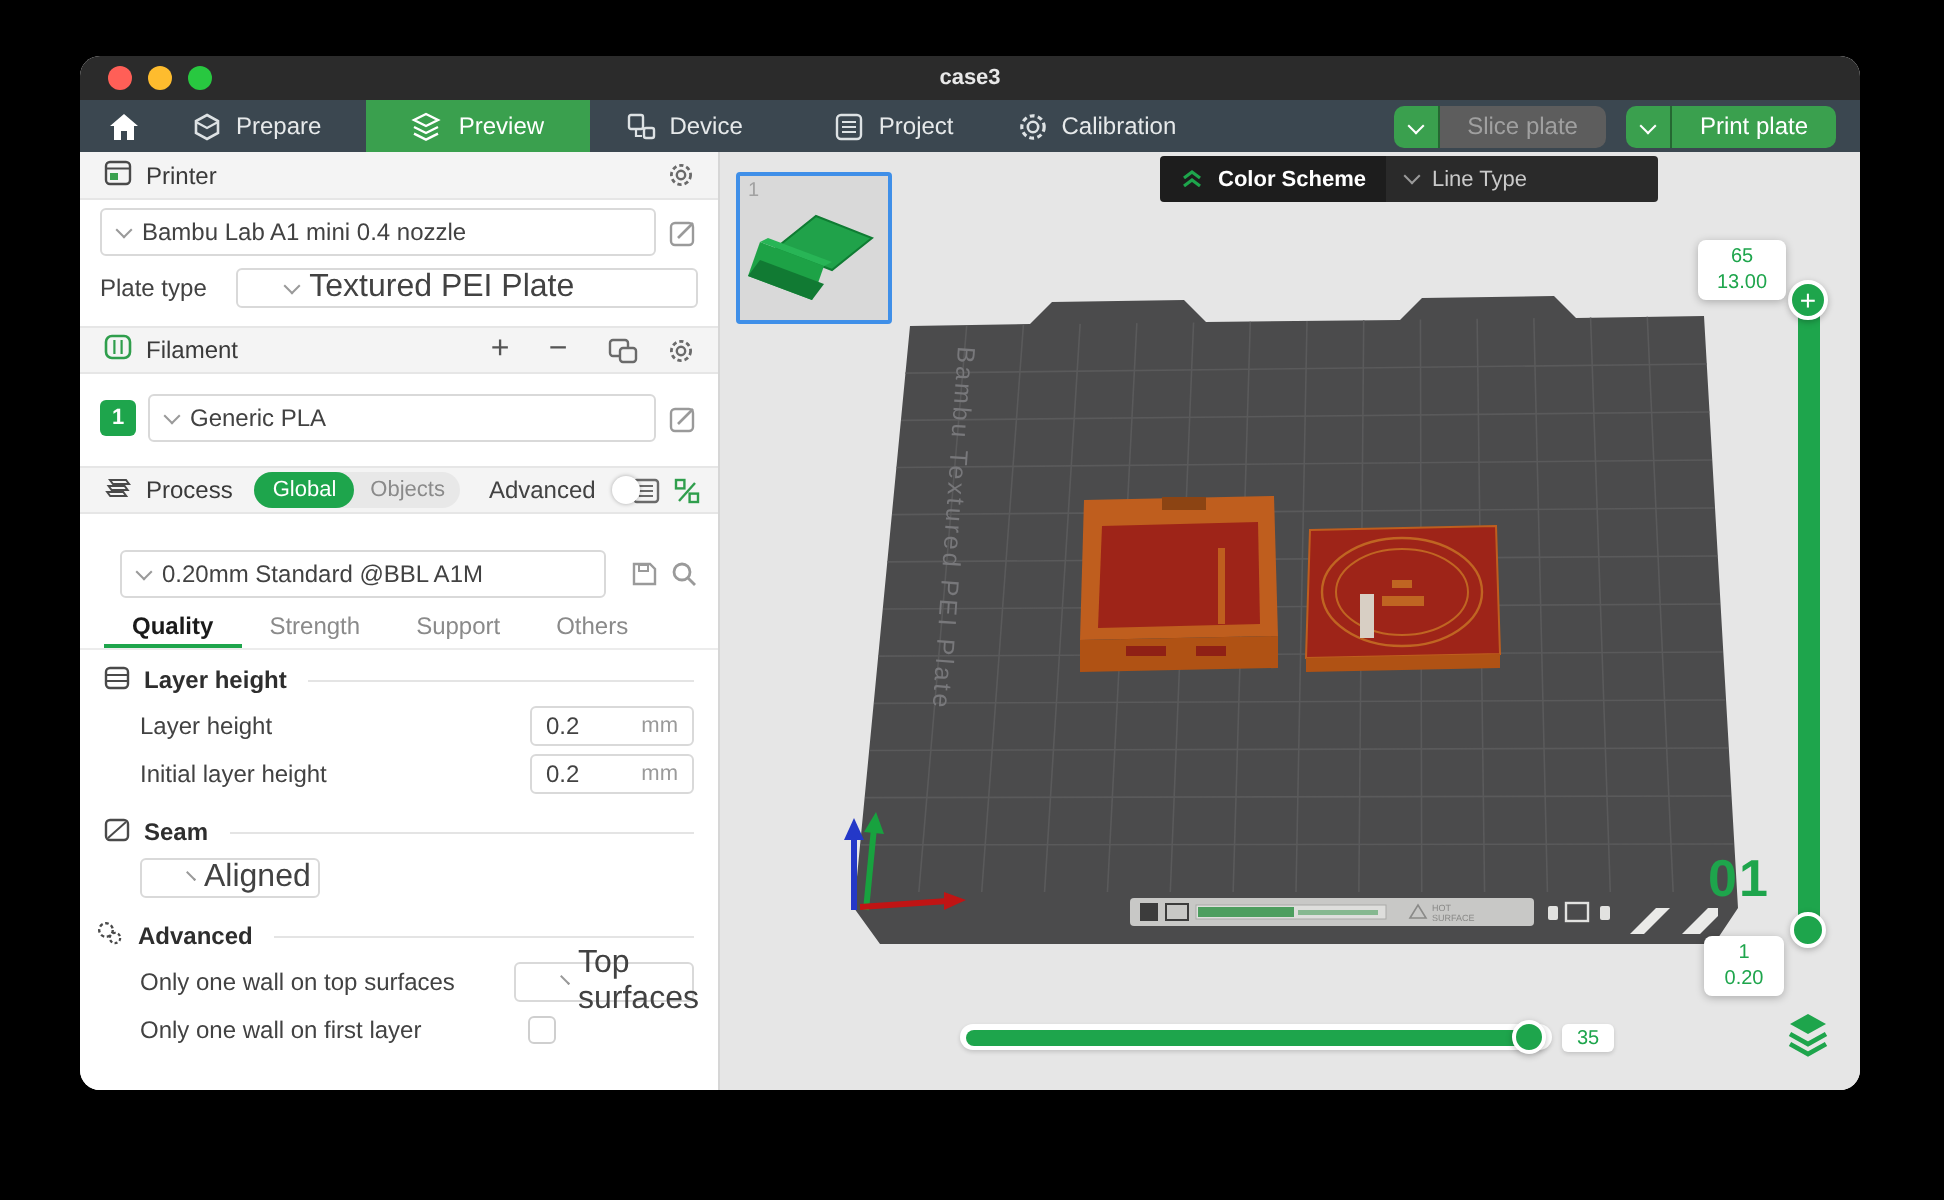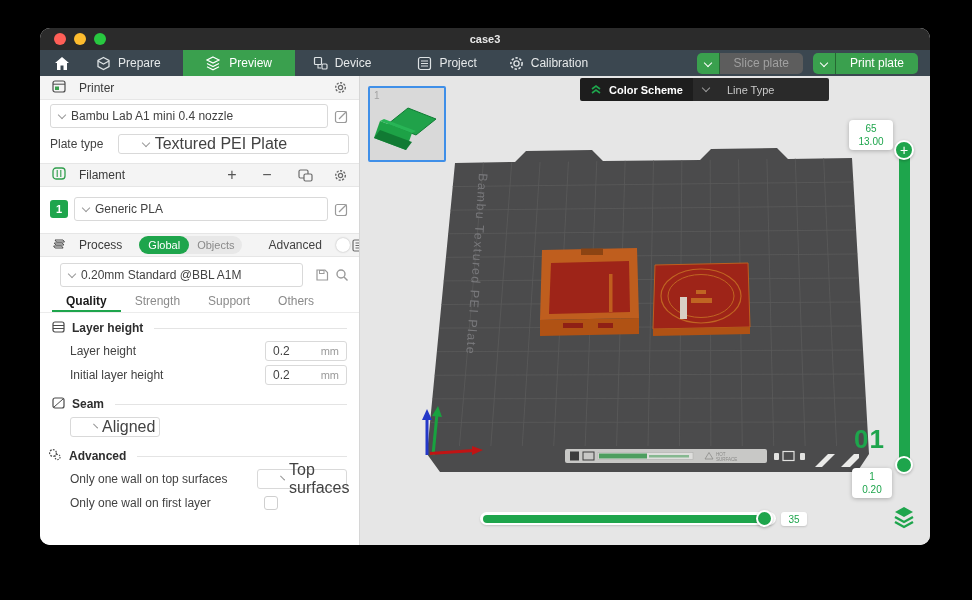--- a/index.html
+++ b/index.html
@@ -24,21 +24,21 @@
   .split .chev-seg{width:23px;background:var(--tab_active,#3aa04e);display:flex;align-items:center;justify-content:center;border-right:1px solid rgba(0,0,0,.35);}
   .split .main-btn{padding:0 14px;display:flex;align-items:center;font-size:12px;}
   .split.slice .main-btn{background:var(--slice_disabled_bg,#5d5d5d);color:var(--slice_disabled_text,#a0a0a0);}
   .split.print .main-btn{background:var(--tab_active,#3aa04e);color:#fff;}
   .split.print{margin-right:12px}
   .chev{width:6px;height:6px;border-left:1.5px solid currentColor;border-bottom:1.5px solid currentColor;transform:rotate(-45deg);display:inline-block;}
   .chev.white{color:#fff}
   
   .main{flex:1;display:flex;min-height:0;}
   .sidebar{width:320px;background:#fff;border-right:1px solid #d6d6d6;font-size:12px;color:#424242;overflow:hidden;}
-  .sec-header{height:24px;background:#f4f4f4;border-top:1px solid #e6e6e6;border-bottom:1px solid #e6e6e6;display:flex;align-items:center;padding:0 12px;gap:13px;}
+  .sec-header{height:24px;background:#f4f4f4;border-top:1px solid #e6e6e6;border-bottom:1px solid #e6e6e6;display:flex;align-items:center;padding:0 12px;gap:7px;}
   .sec-header:first-child{border-top:none}
   .sec-title{font-size:12px;color:#3a3a3a;}
   .flex1{flex:1}
   .row{display:flex;align-items:center;padding:0 10px;gap:6px;}
   .select{height:24px;border:1px solid #d9d9d9;border-radius:3px;display:flex;align-items:center;gap:6px;padding:0 8px;background:#fff;color:#424242;}
   .select .chev{color:#9a9a9a;margin-top:-3px;}
   .select.small{height:20px;font-size:16px;padding-left:24px;}
   .numbox{width:82px;height:20px;border:1px solid #d9d9d9;border-radius:3px;display:flex;align-items:center;justify-content:space-between;padding:0 7px;}
   .numbox .unit{color:#9a9a9a;font-size:11px;}
   .pill-toggle{display:flex;align-items:center;background:#e8e8e8;border-radius:10px;height:18px;}
@@ -58,21 +58,21 @@
   .slot-badge{width:18px;height:18px;border-radius:3px;background:var(--accent,#1ea54c);color:#fff;display:flex;align-items:center;justify-content:center;font-size:11px;font-weight:bold;}
   .icon-btn{display:flex;align-items:center;justify-content:center;}
   .pm{font-size:16px;color:#555;width:16px;text-align:center;line-height:14px;}
   
   .viewport{flex:1;position:relative;background:var(--viewport,#e6e6e6);}
   .scene{position:absolute;left:0;top:0;}
   .thumb{position:absolute;left:8px;top:10px;width:78px;height:76px;background:#d9d9d9;border:2px solid var(--thumb_border,#3f8fe8);border-radius:2px;}
   .thumb .idx{position:absolute;left:4px;top:2px;color:#a2a2a2;font-size:10px;}
   .scheme-bar{position:absolute;left:220px;top:2px;height:23px;display:flex;border-radius:2px;overflow:hidden;font-size:11px;}
   .scheme-left{background:var(--scheme_bar,#1d1d1d);color:#fff;display:flex;align-items:center;gap:7px;padding:0 10px;font-weight:bold;}
-  .scheme-right{background:#2a2a2a;color:#c9c9c9;display:flex;align-items:center;gap:18px;padding:0 10px;width:136px;}
+  .scheme-right{background:#2a2a2a;color:#c9c9c9;display:flex;align-items:center;gap:7px;padding:0 10px;width:136px;}
   .scheme-right .chev{color:#9a9a9a;margin-top:-3px;}
   
   .v-track{position:absolute;left:539px;top:74px;width:11px;height:316px;background:var(--accent,#1ea54c);border-radius:6px;}
   .v-handle{position:absolute;width:20px;height:20px;border-radius:50%;background:var(--accent,#1ea54c);border:2px solid #fff;box-shadow:0 1px 3px rgba(0,0,0,.25);color:#fff;display:flex;align-items:center;justify-content:center;font-size:14px;line-height:10px;}
   .v-handle.top{left:534px;top:64px;}
   .v-handle.bottom{left:535px;top:380px;width:18px;height:18px;}
   .tooltip{position:absolute;background:#fff;border-radius:4px;box-shadow:0 1px 4px rgba(0,0,0,.25);color:var(--accent,#1ea54c);font-size:10px;text-align:center;line-height:13px;padding:2px 5px;}
   .tooltip.top{left:489px;top:44px;width:44px;}
   .tooltip.bottom{left:492px;top:392px;width:40px;}
   .plate-number{position:absolute;left:494px;top:348px;font-size:26px;font-weight:bold;color:var(--accent,#1ea54c);letter-spacing:1px;}
@@ -273,21 +273,21 @@
             </span>
           <span class="icon-btn">
               <svg width="13" height="13" viewBox="0 0 13 13">
                 <rect x="1" y="1" width="4.2" height="4.2" fill="none" stroke="#2f9e4c" stroke-width="1.2"></rect>
                 <rect x="7.8" y="7.8" width="4.2" height="4.2" fill="none" stroke="#2f9e4c" stroke-width="1.2"></rect>
                 <line x1="2.5" y1="11.5" x2="10.5" y2="2.5" stroke="#2f9e4c" stroke-width="1.2"></line>
               </svg>
             </span>
         </div>
 
-        <div class="row" style="margin-top:6px;padding-left:20px;">
+        <div class="row" style="margin-top:18px;padding-left:20px;">
           <div class="select" style="width:250px;">
             <span class="chev"></span>
             <span>0.20mm Standard @BBL A1M</span>
           </div>
           <span class="icon-btn" style="margin-left:6px;">
               <svg width="14" height="14" viewBox="0 0 14 14">
                 <path d="M2 2 H10 L12.5 4.5 V12 H2 Z" fill="none" stroke="#9a9a9a" stroke-width="1.2"></path>
                 <rect x="4.5" y="2.5" width="4.5" height="3" fill="none" stroke="#9a9a9a" stroke-width="1"></rect>
               </svg>
             </span>

